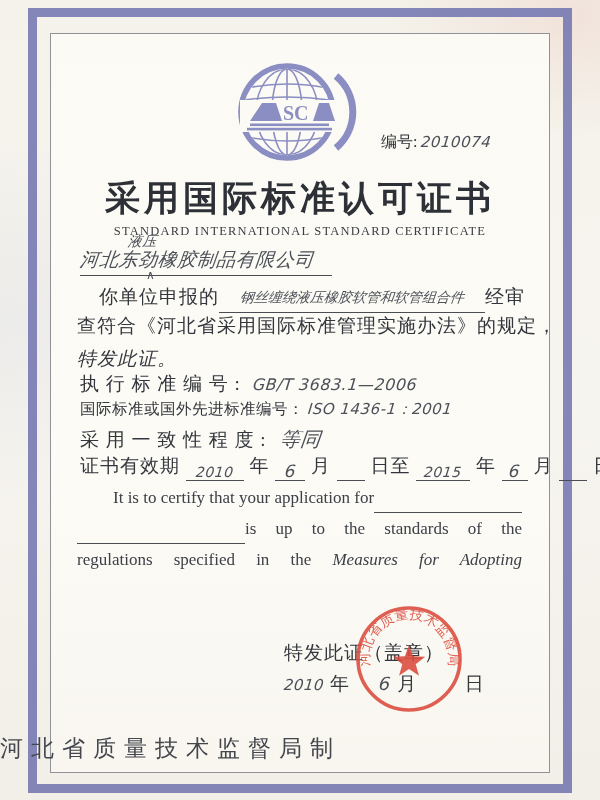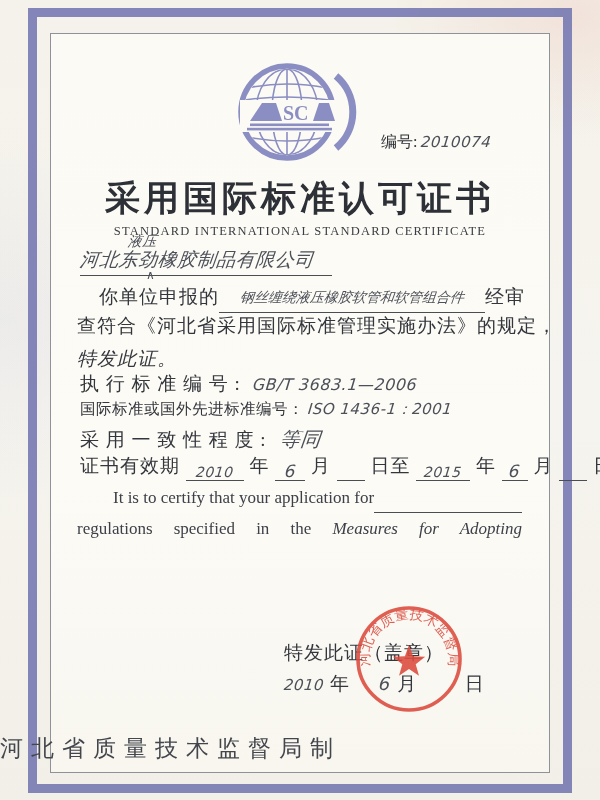--- a/index.html
+++ b/index.html
@@ -121,20 +121,24 @@
     <span class="blank" style="width:28px;"></span>
     <span>日</span>
   </div>
 
   <div class="abs eng" style="left:77px; top:482px; right:78px;">
     <div class="eng-row">
       <span style="display:inline-block; width:36px;"></span>
       <span>It is to certify that your application for</span>
       <span class="ul" style="flex:1;"></span>
     </div>
+    <div class="eng-row">
+      <span class="ul" style="width:168px;"></span>
+      <span class="just" style="flex:1;">is up to the standards of the</span>
+    </div>
     <div class="just">
       <span>regulations specified in the</span>
       <span style="font-style:italic;">Measures for Adopting</span>
     </div>
   </div>
 
   <div class="abs body-text" style="left:284px; top:638px;">特发此证（盖章）</div>
   <div class="abs body-text" style="left:284px; top:669px;">
     <span class="hw" style="font-size:15px;">2010</span>
     <span>年</span>

